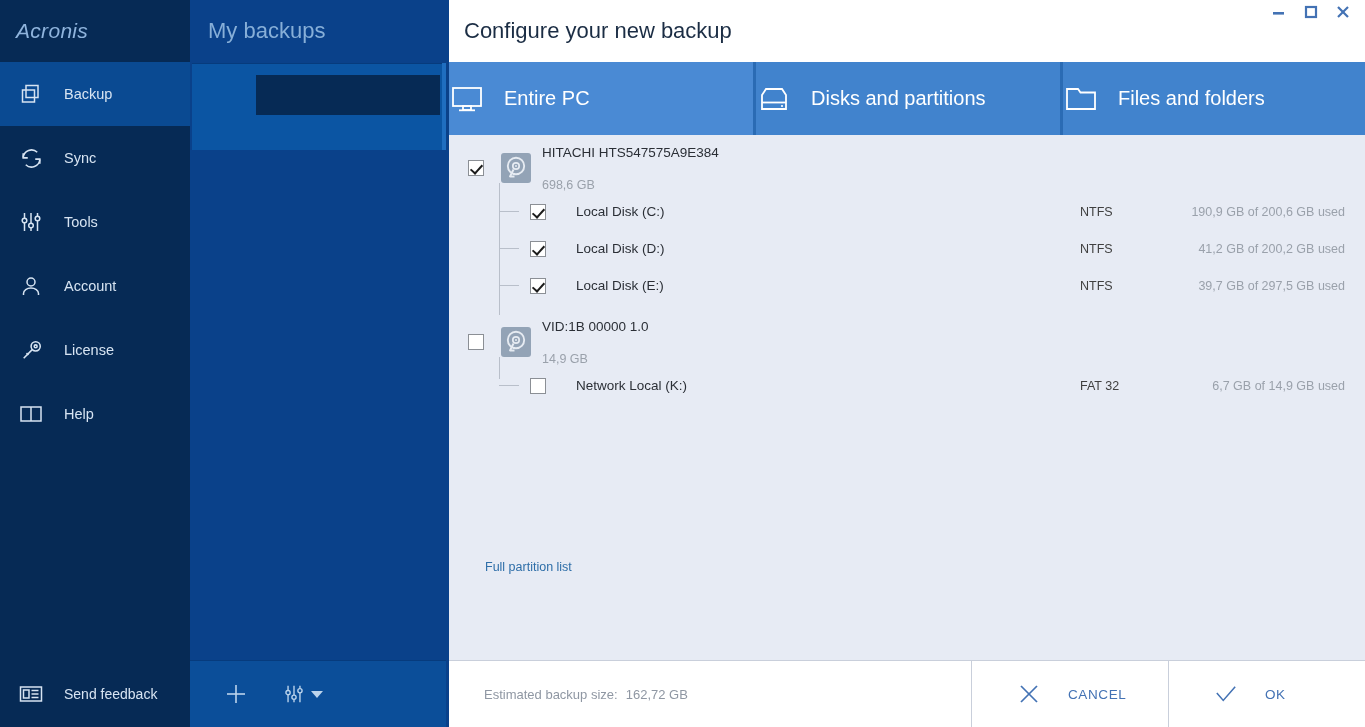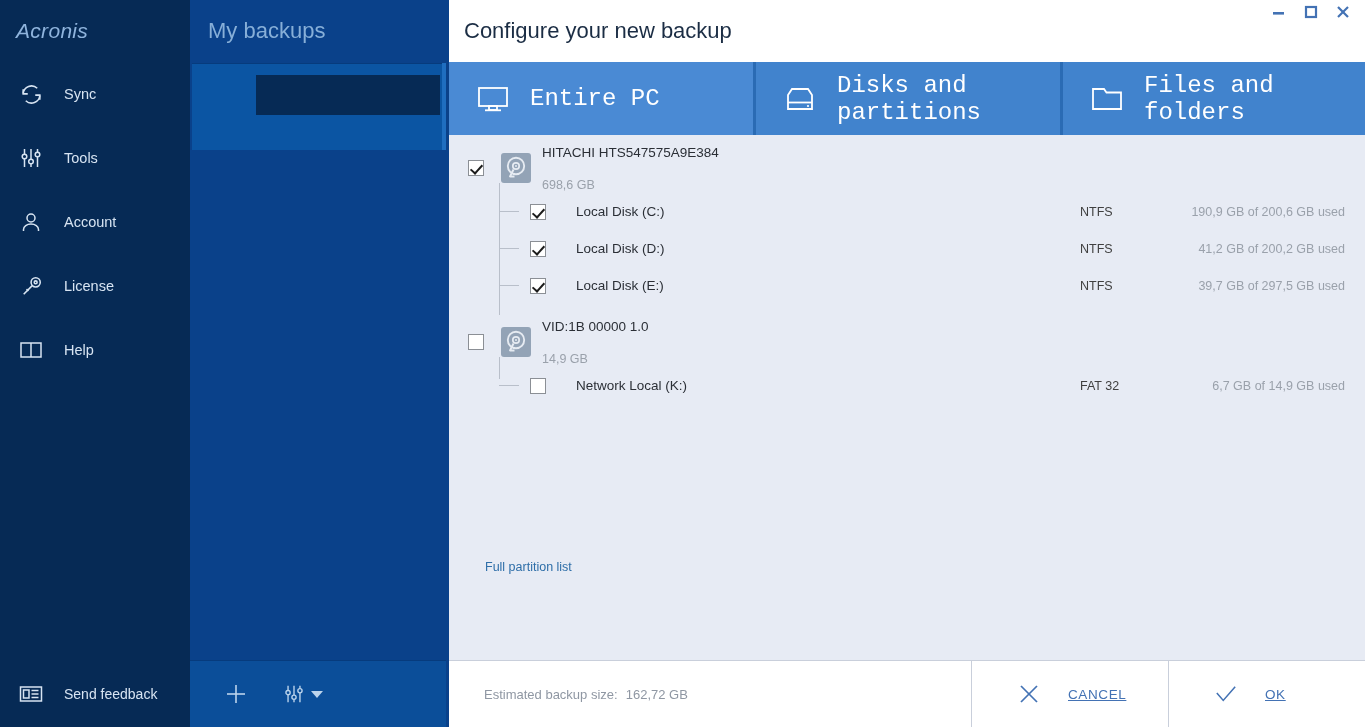--- a/index.html
+++ b/index.html
@@ -139,25 +139,23 @@
 
   
   .tabs {
     height: 73px;
     display: flex;
     flex: 0 0 73px;
   }
   .tab {
     display: flex; align-items: center;
     height: 73px;
-    padding-left: 26px;
     color: #ffffff;
-    font-size: 24px; font-weight: 400;
-    position: relative;
-    font-family: Liberation Mono, monospace;
+    font-size: 20px; font-weight: 400;
+    position: relative;
   }
   .tab-ico {
     width: 42px; height: 36px;
     display: flex; align-items: center; justify-content: center;
     margin-right: 16px; flex: 0 0 42px;
   }
   .tab-entire { width: 307px; background: #4a8ad4; }
   .tab-disks  { width: 307px; background: #4183cd; }
   .tab-files  { width: 305px; background: #4183cd; }
   .tab-sep {
@@ -269,21 +267,20 @@
   .foot-action {
     width: 197px;
     display: flex; align-items: center;
     justify-content: flex-start;
     padding-left: 46px;
     border-left: 1px solid #c9cfdb;
     color: #4372b4;
     font-size: 13.5px;
     letter-spacing: 0.6px;
     gap: 28px;
-    text-decoration: underline;
   }
   .foot-action .fa-ico {
     width: 22px; height: 22px;
     display: flex; align-items: center; justify-content: center;
   }
 
   
   .left-edge {
     position: absolute;
     left: 0; top: 0;
@@ -298,20 +295,29 @@
 
 <div class="app">
 
   <div class="sidebar">
     <div class="brand">
       <span class="brand-text">Acronis</span>
     </div>
 
     <div class="nav">
 
+      <div class="nav-item active">
+        <span class="nav-ico">
+          <svg width="24" height="24" viewBox="0 0 24 24" fill="none" stroke="#d7e4f2" stroke-width="1.5">
+            <rect x="7" y="3.5" width="12" height="12"></rect>
+            <rect x="3.5" y="8" width="12" height="12"></rect>
+          </svg>
+        </span>
+        <span class="nav-label">Backup</span>
+      </div>
 
       <div class="nav-item">
         <span class="nav-ico">
           <svg width="25" height="25" viewBox="0 0 24 24" fill="none" stroke="#d7e4f2" stroke-width="1.5">
             <path d="M20 13a8 8 0 0 1-13.5 5"></path>
             <path d="M4 11a8 8 0 0 1 13.5-5"></path>
             <polyline points="4,7 4,11.4 8.4,11.4"></polyline>
             <polyline points="20,17 20,12.6 15.6,12.6"></polyline>
           </svg>
         </span>

